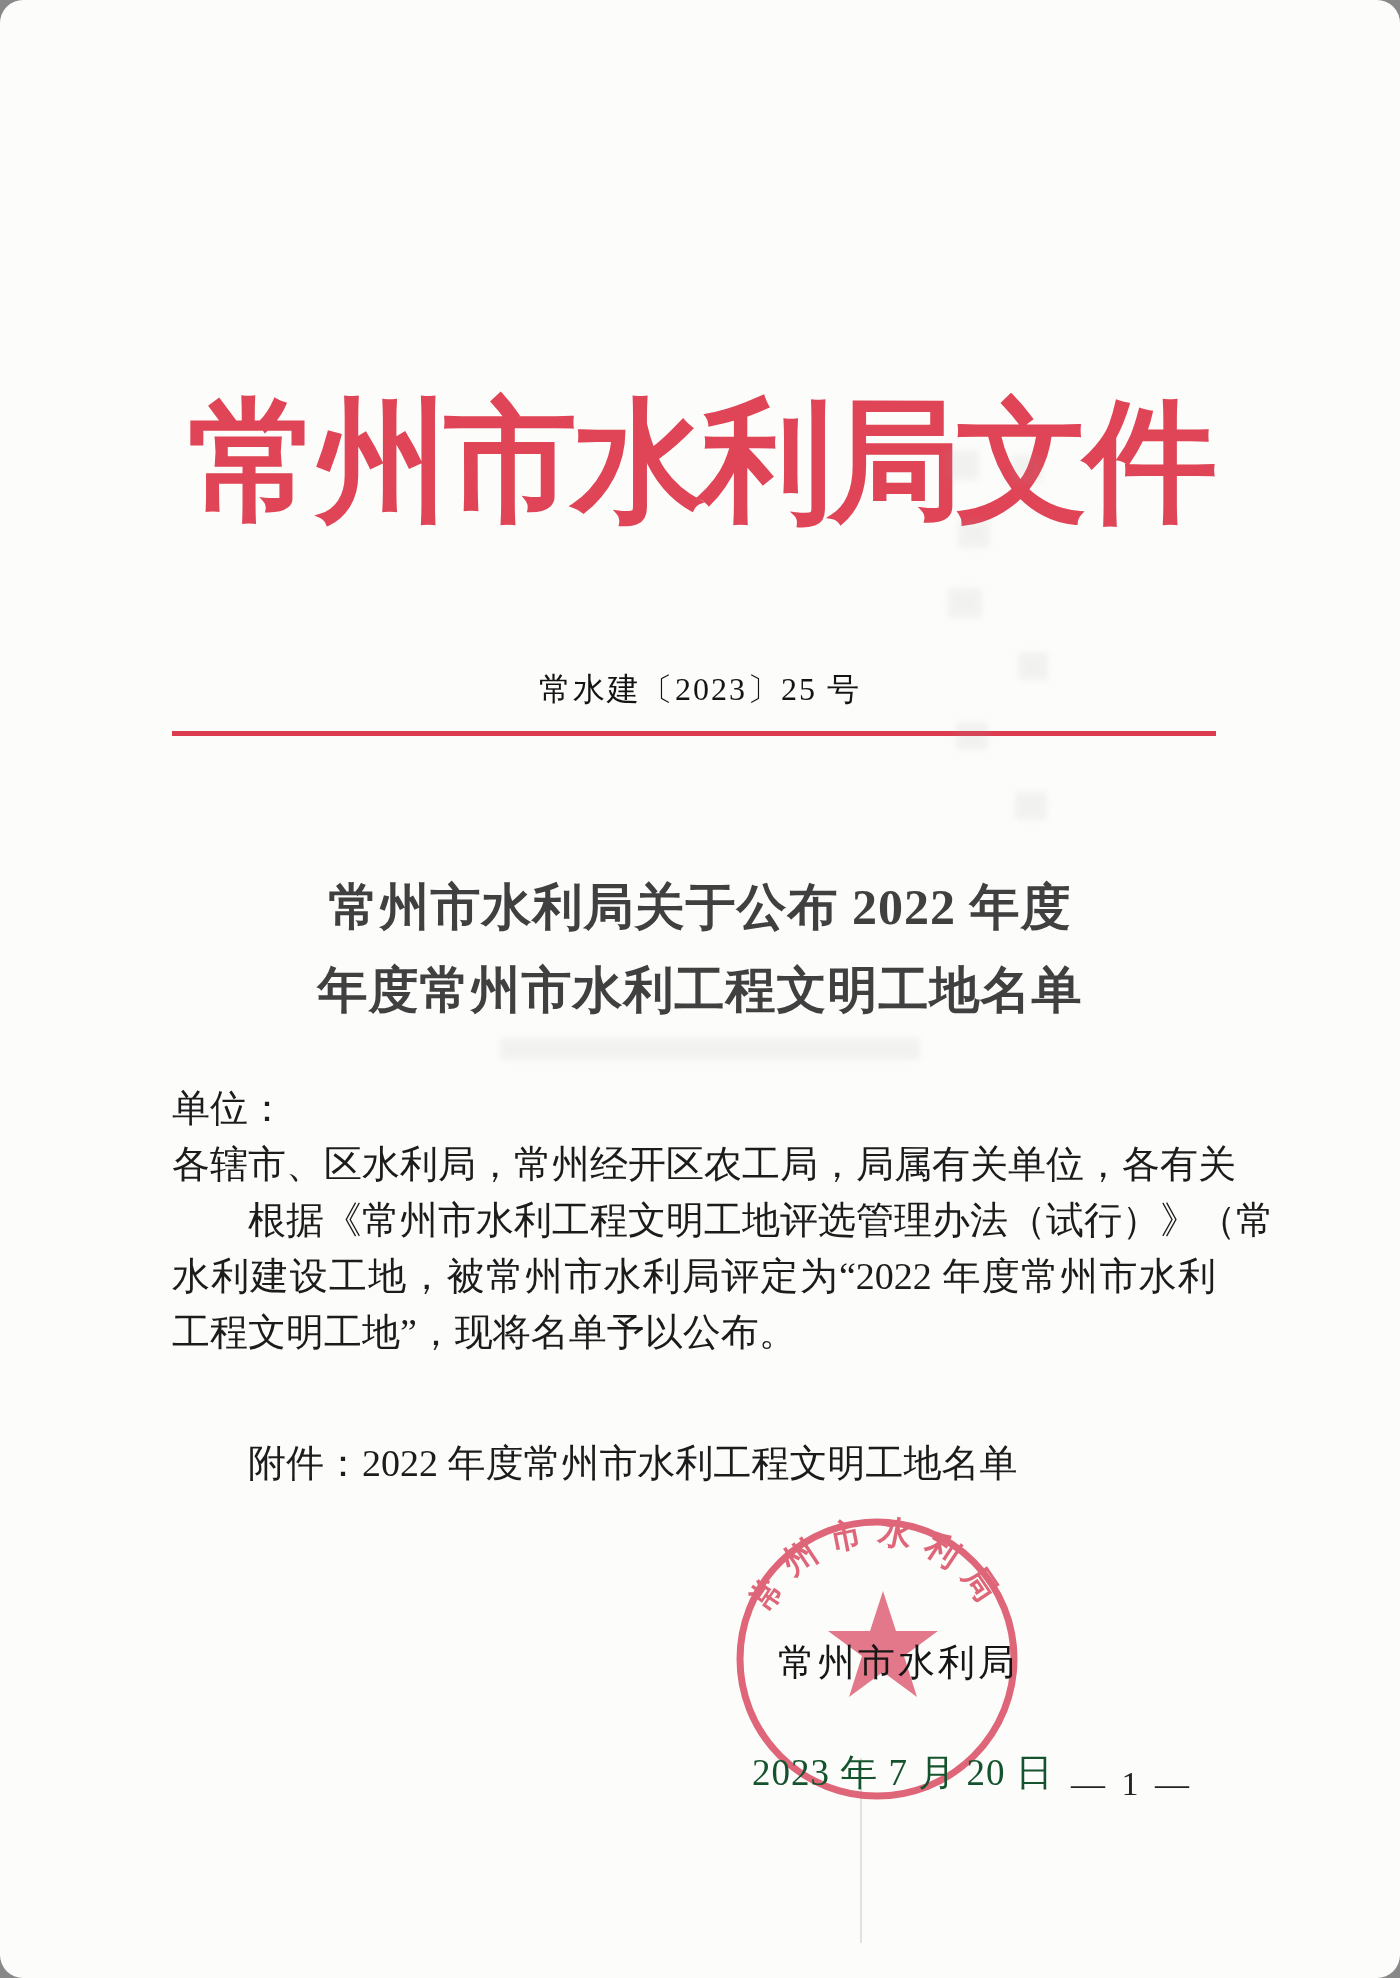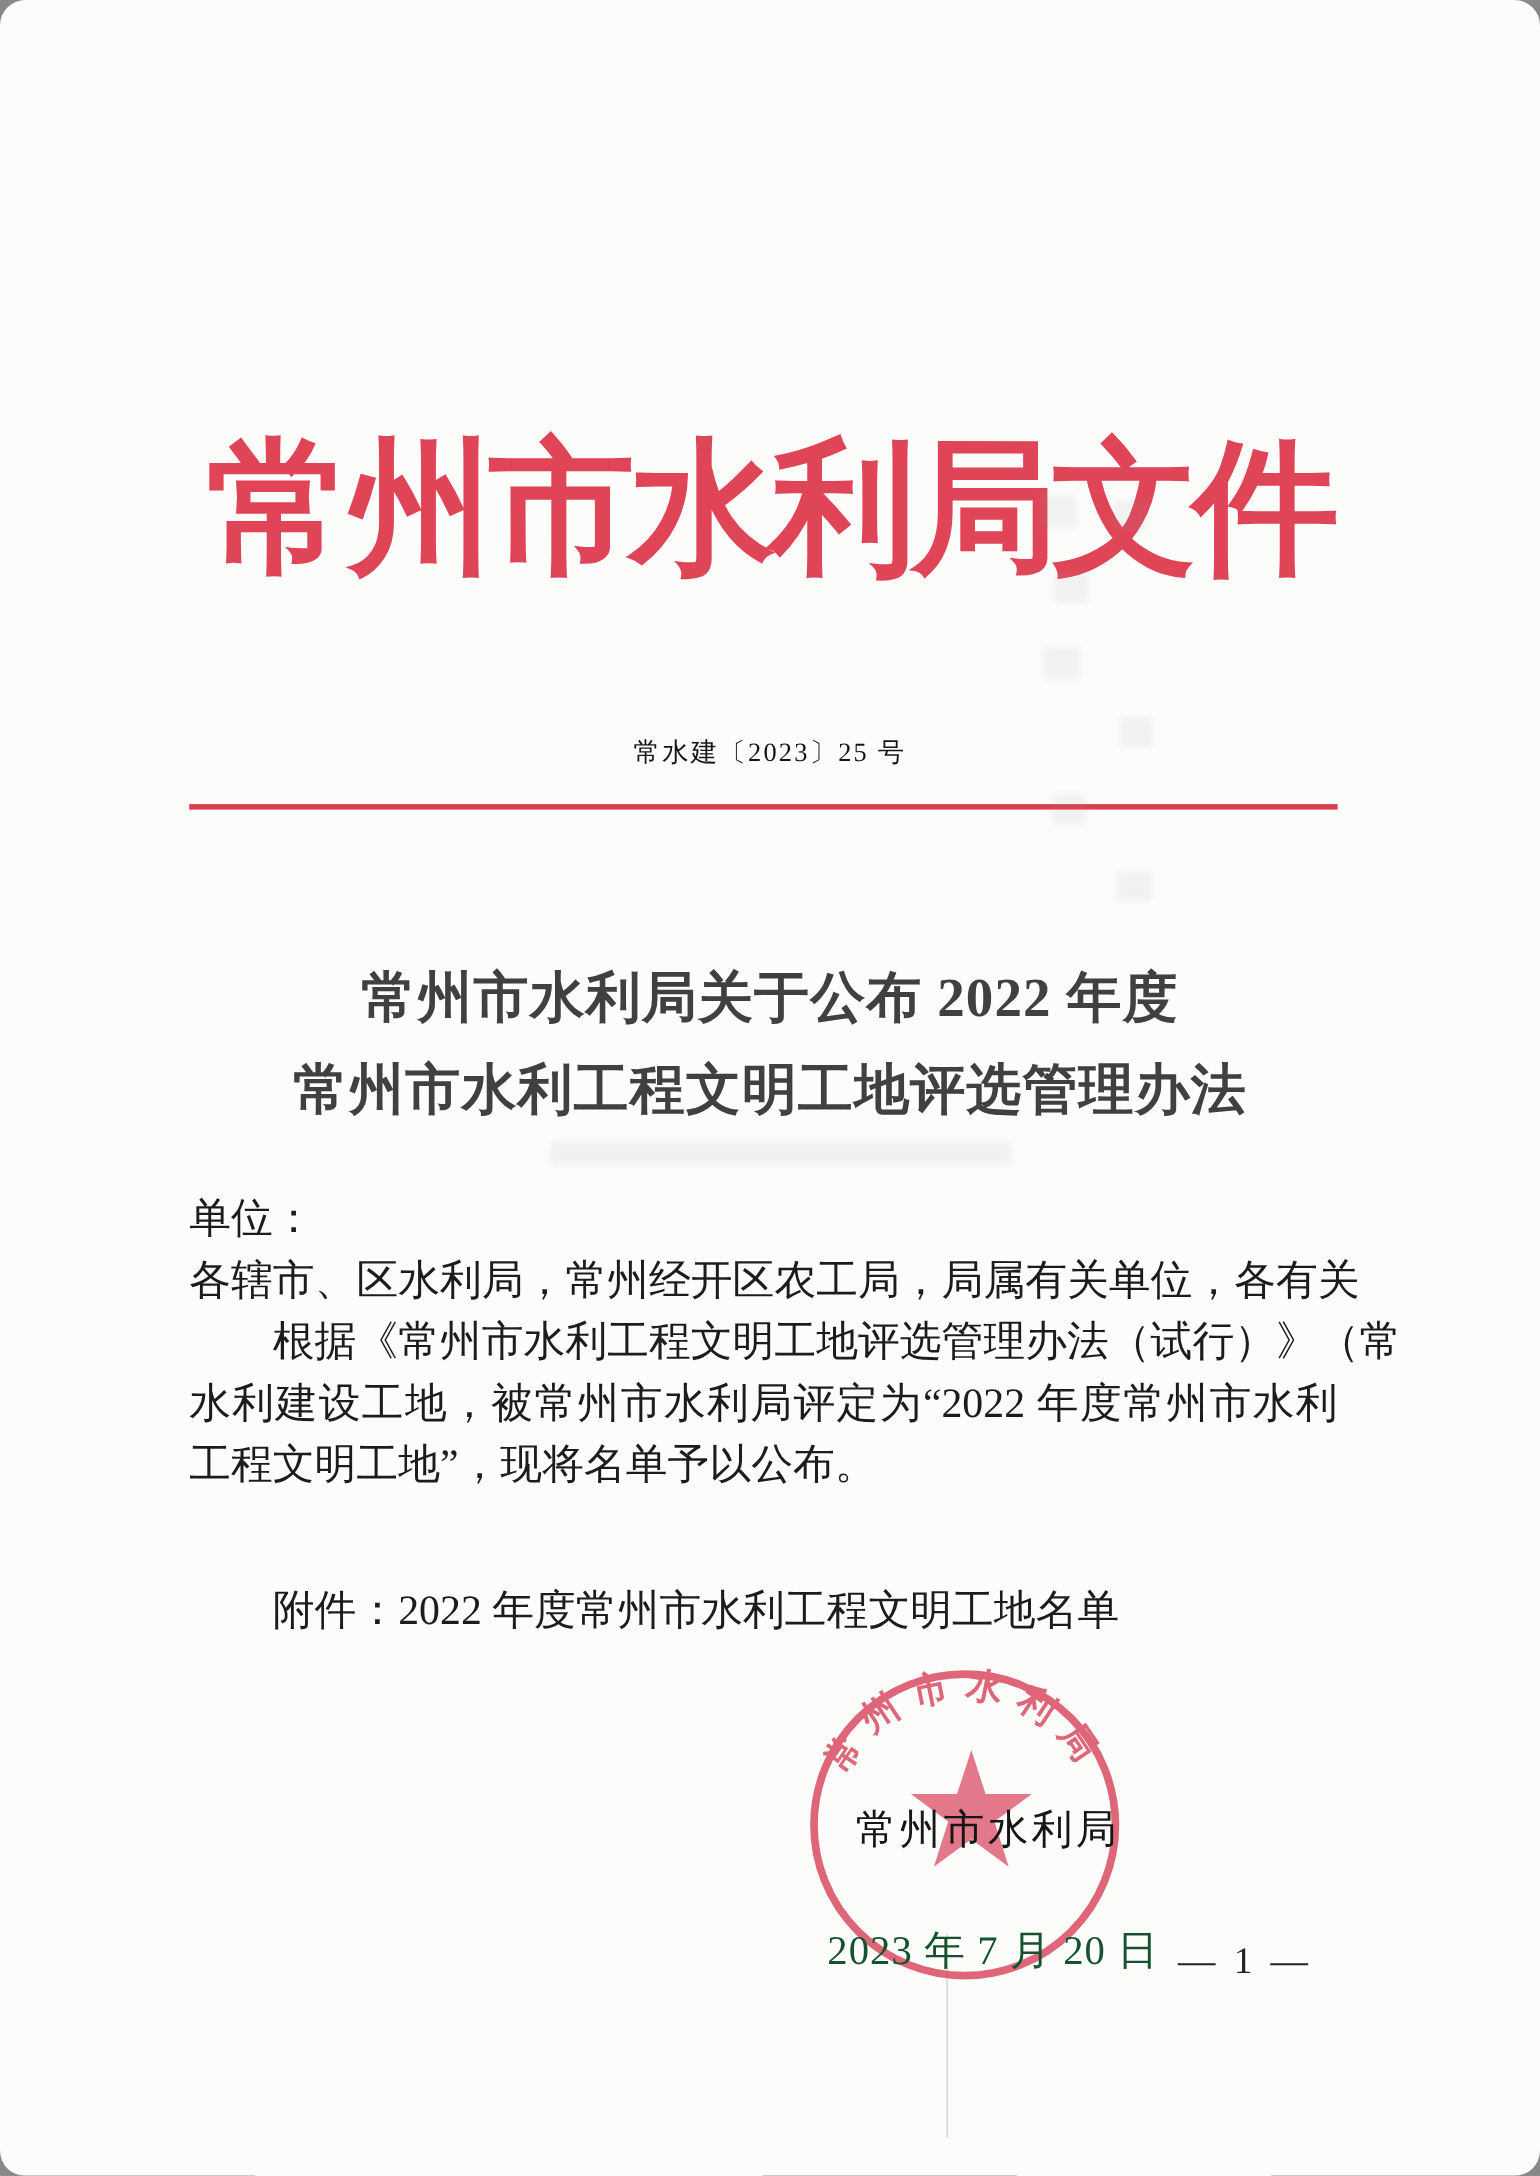--- a/index.html
+++ b/index.html
@@ -26,21 +26,21 @@
     letter-spacing: -5px;
     color: #e04557;
     white-space: nowrap;
   }
 
   
   .doc-number {
     position: absolute;
     top: 668px; left: 0; right: 0;
     text-align: center;
-    font-size: 24px;
+    font-size: 32px;
     color: #141414;
     letter-spacing: 2px;
   }
 
   
   .red-rule {
     position: absolute;
     top: 731px; left: 172px;
     width: 1044px; height: 5px;
     background: #dc3c50;
@@ -155,21 +155,21 @@
   <div class="ghost" style="top:1038px;left:500px;width:420px;height:22px;"></div>
 
   <div class="letterhead">常州市水利局文件</div>
 
   <div class="doc-number">常水建〔2023〕25 号</div>
 
   <div class="red-rule"></div>
 
   <div class="heading">
     <div>常州市水利局关于公布 2022 年度</div>
-    <div>常州市水利工程文明工地评选管理办法</div>
+    <div>年度常州市水利工程文明工地名单</div>
   </div>
 
   <div class="body-block">
     <div class="tline left-end">单位：</div>
     <div class="tline">各辖市、区水利局，常州经开区农工局，局属有关单位，各有关</div>
     <div class="tline indent">根据《常州市水利工程文明工地评选管理办法（试行）》（常</div>
     <div class="tline">水利建设工地，被常州市水利局评定为“2022 年度常州市水利</div>
     <div class="tline left-end">工程文明工地”，现将名单予以公布。</div>
   </div>
 

